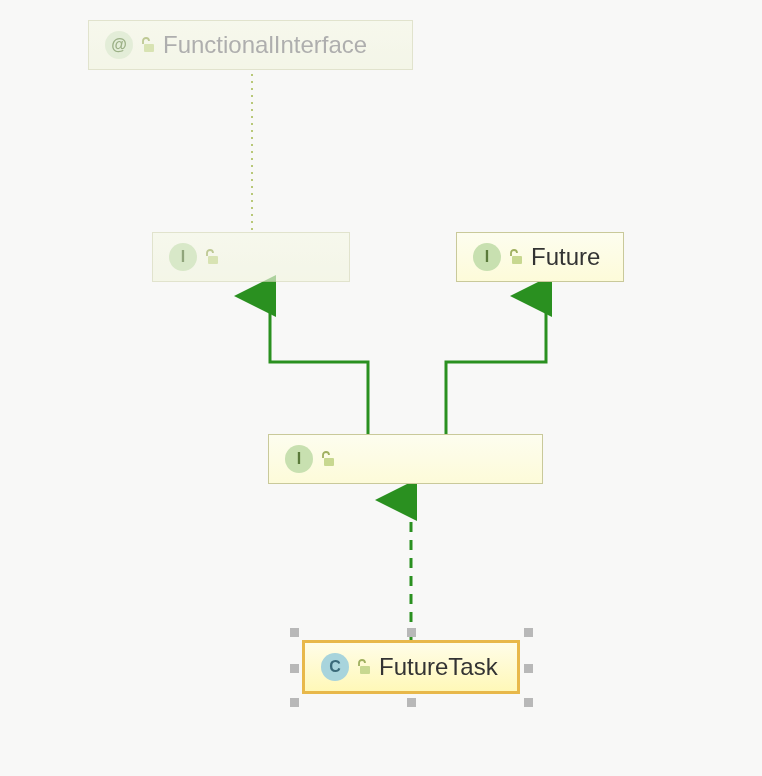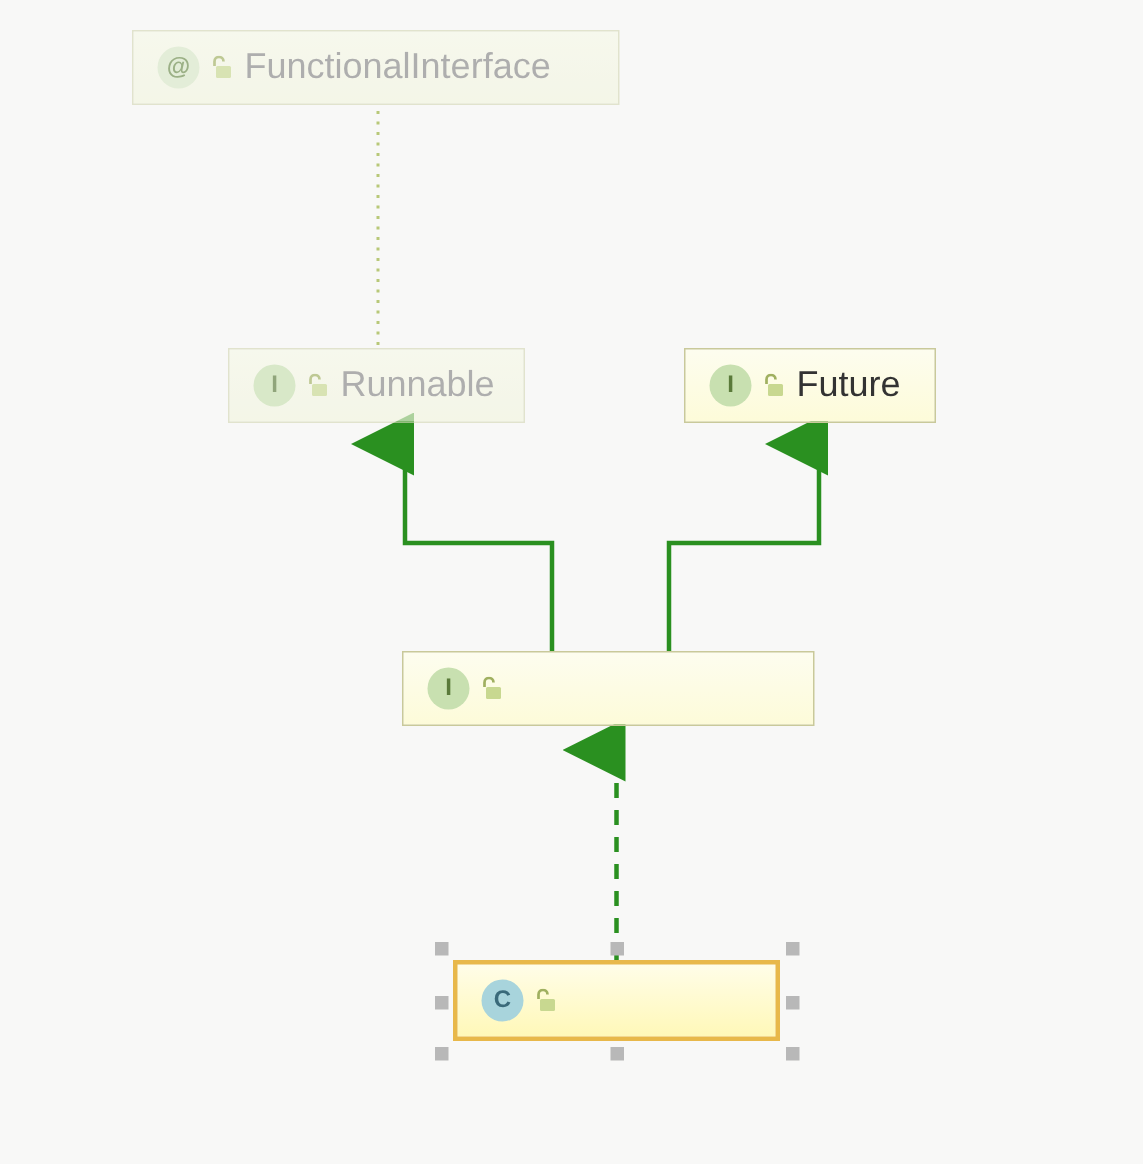--- a/index.html
+++ b/index.html
@@ -132,21 +132,20 @@
     </svg>
     <span class="node-label">FunctionalInterface</span>
   </div>
 
   <div class="node node-faded" style="left:152px; top:232px; width:198px;">
     <div class="type-badge badge-interface">I</div>
     <svg class="lock-icon" viewBox="0 0 14 16">
       <path d="M 2 7 L 2 4 C 2 2 3.5 1 5 1 C 6.5 1 8 2 8 4" stroke="#a0b060" stroke-width="1.8" fill="none"></path>
       <rect x="3" y="7" width="10" height="8" rx="1" fill="#c8d890"></rect>
     </svg>
-    <span class="node-label">Runnable</span>
   </div>
 
   <div class="node node-normal" style="left:456px; top:232px; width:168px;">
     <div class="type-badge badge-interface">I</div>
     <svg class="lock-icon" viewBox="0 0 14 16">
       <path d="M 2 7 L 2 4 C 2 2 3.5 1 5 1 C 6.5 1 8 2 8 4" stroke="#a0b060" stroke-width="1.8" fill="none"></path>
       <rect x="3" y="7" width="10" height="8" rx="1" fill="#c8d890"></rect>
     </svg>
     <span class="node-label">Future</span>
   </div>
@@ -158,20 +157,21 @@
       <rect x="3" y="7" width="10" height="8" rx="1" fill="#c8d890"></rect>
     </svg>
   </div>
 
   <div class="node node-selected" style="left:302px; top:640px; width:218px;">
     <div class="type-badge badge-class">C</div>
     <svg class="lock-icon" viewBox="0 0 14 16">
       <path d="M 2 7 L 2 4 C 2 2 3.5 1 5 1 C 6.5 1 8 2 8 4" stroke="#a0b060" stroke-width="1.8" fill="none"></path>
       <rect x="3" y="7" width="10" height="8" rx="1" fill="#c8d890"></rect>
     </svg>
+    <span class="node-label">FutureTask</span>
   </div>
 
   <div class="selection-handle" style="left:290px; top:628px;"></div>
   <div class="selection-handle" style="left:407px; top:628px;"></div>
   <div class="selection-handle" style="left:524px; top:628px;"></div>
   <div class="selection-handle" style="left:290px; top:664px;"></div>
   <div class="selection-handle" style="left:524px; top:664px;"></div>
   <div class="selection-handle" style="left:290px; top:698px;"></div>
   <div class="selection-handle" style="left:407px; top:698px;"></div>
   <div class="selection-handle" style="left:524px; top:698px;"></div>

